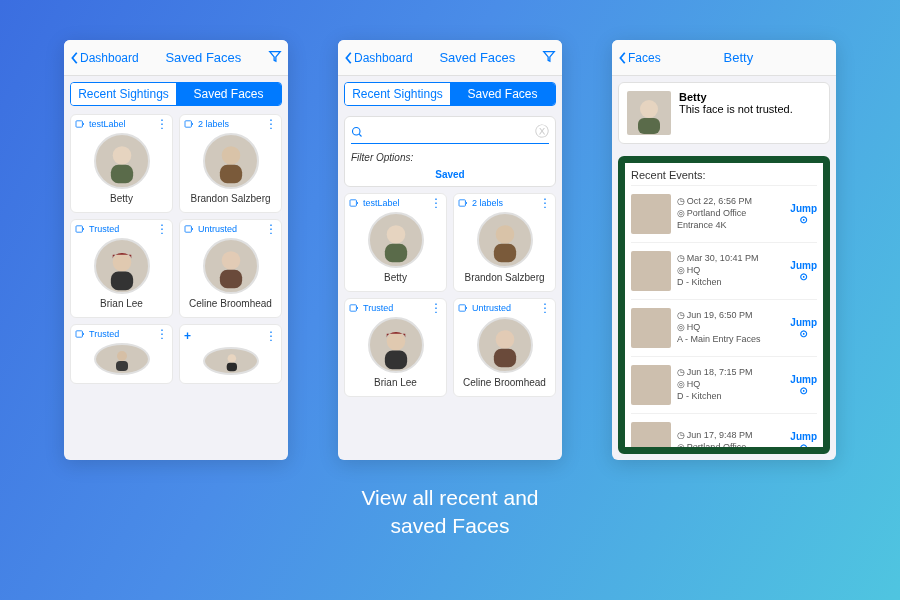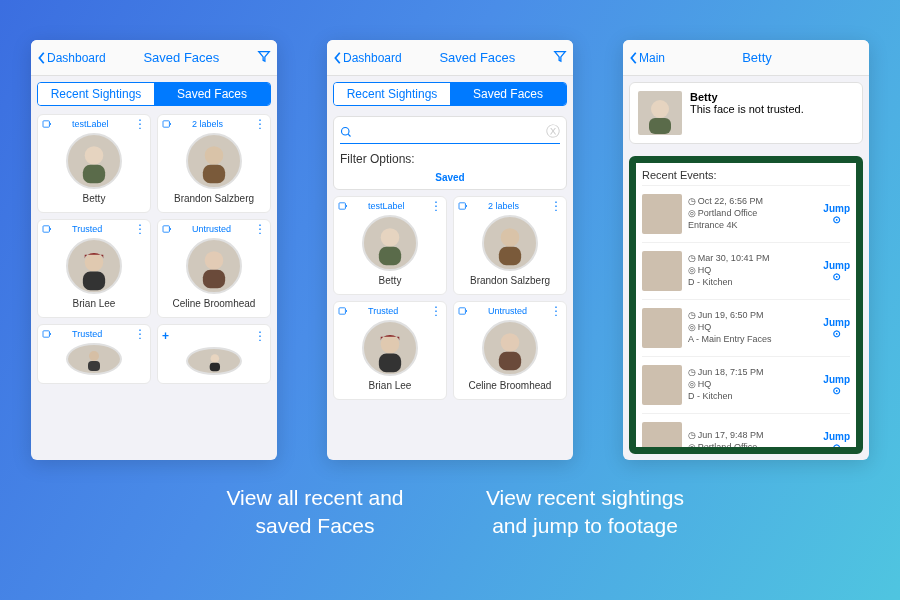--- a/index.html
+++ b/index.html
@@ -1,38 +1,38 @@
 <!DOCTYPE html>
 <html><head>
 <meta charset="utf-8">
 <style>
 * { box-sizing: border-box; margin: 0; padding: 0; font-family: -apple-system, BlinkMacSystemFont, "Segoe UI", sans-serif; }
 body { width: 900px; height: 600px; background: linear-gradient(120deg, #3b6ee0 0%, #4a8de8 40%, #4fc5e0 100%); display: flex; flex-direction: column; align-items: center; padding: 40px 30px 20px; overflow: hidden; }
 .phones { display: flex; gap: 50px; justify-content: center; }
-.phone { width: 246px; height: 420px; background: #f2f2f7; border-radius: 6px; box-shadow: 0 4px 20px rgba(0,0,0,0.15); overflow: hidden; display: flex; flex-direction: column; }
+.phone { width: 224px; height: 420px; background: #f2f2f7; border-radius: 6px; box-shadow: 0 4px 20px rgba(0,0,0,0.15); overflow: hidden; display: flex; flex-direction: column; }
 .navbar { height: 36px; background: #fafafa; border-bottom: 1px solid #e0e0e0; display: flex; align-items: center; padding: 0 6px; font-size: 12px; }
 .back { color: #007aff; display: flex; align-items: center; cursor: pointer; }
 .back svg { width: 10px; height: 14px; }
 .navtitle { flex: 1; text-align: center; color: #007aff; font-size: 13px; font-weight: 500; }
 .filtericon { color: #007aff; }
 .seg { display: flex; margin: 6px; border: 1px solid #007aff; border-radius: 4px; overflow: hidden; }
 .seg div { flex: 1; text-align: center; font-size: 12px; padding: 4px 0; color: #007aff; background: #fff; cursor: pointer; }
 .seg .active { background: #007aff; color: #fff; }
 .searchcard { margin: 4px 6px; background: #fff; border-radius: 6px; border: 1px solid #e0e0e0; padding: 6px; }
 .searchrow { display: flex; align-items: center; border-bottom: 1px solid #007aff; padding-bottom: 2px; }
 .searchrow svg { width: 12px; height: 12px; }
 .searchrow input { flex: 1; border: none; outline: none; font-size: 11px; margin: 0 4px; }
 .clearbtn { color: #ccc; font-size: 14px; cursor: pointer; }
-.filteropt { font-size: 12px; color: #333; margin-top: 8px; }
+.filteropt { font-size: 10px; color: #333; margin-top: 8px; font-style: italic; }
 .labelbtn { text-align: center; color: #007aff; font-size: 10px; font-weight: 600; margin-top: 6px; }
 .content { flex: 1; overflow: hidden; padding: 0 4px; }
 .grid { display: grid; grid-template-columns: 1fr 1fr; gap: 6px; padding: 2px; }
 .card { background: #fff; border-radius: 6px; border: 1px solid #e8e8e8; padding: 4px; display: flex; flex-direction: column; align-items: center; }
 .cardtop { width: 100%; display: flex; justify-content: space-between; align-items: center; font-size: 9px; color: #007aff; }
-.cardtop .lbl { display: flex; align-items: center; gap: 20px; }
+.cardtop .lbl { display: flex; align-items: center; gap: 4px; }
 .dots { color: #007aff; font-size: 12px; cursor: pointer; line-height: 8px; }
 .avatar { width: 56px; height: 56px; border-radius: 50%; border: 2px solid #e0e0e0; margin: 4px 0; background: #d0c8bc; display: flex; align-items: center; justify-content: center; overflow: hidden; }
 .cardname { font-size: 10px; color: #333; text-align: center; padding-bottom: 4px; }
 .partial { height: 60px; overflow: hidden; }
 .partial .avatar { margin-top: 4px; }
 
 
 .face { width: 100%; height: 100%; }
 
 
@@ -304,21 +304,21 @@
       </div>
     </div>
   </div>
 
   <div class="phone">
     <div class="navbar">
       <div class="back">
         <svg viewBox="0 0 10 16" fill="none" stroke="#007aff" stroke-width="2">
             <path d="M7 2L2 8l5 6"></path>
           </svg>
-        <span>Main</span>
+        <span>Faces</span>
       </div>
       <div class="navtitle">Betty</div>
       <div style="width:14px"></div>
     </div>
     <div class="detailcard">
       <div class="thumb"><svg class="face" viewBox="0 0 44 44">
             <circle cx="22" cy="18" r="9" fill="#e6d4c0"></circle>
             <rect x="11" y="27" width="22" height="16" rx="6" fill="#5a6b4a"></rect>
           </svg></div>
       <div class="info">
@@ -388,14 +388,13 @@
             <div class="j2">⊙</div>
           </div>
       </div>
     </div>
   </div>
 
 </div>
 
 <div class="captions">
   <div class="caption">View all recent and saved Faces</div>
-  <div class="caption">View recent sightings and jump to footage</div>
 </div>
 
 </body></html>

